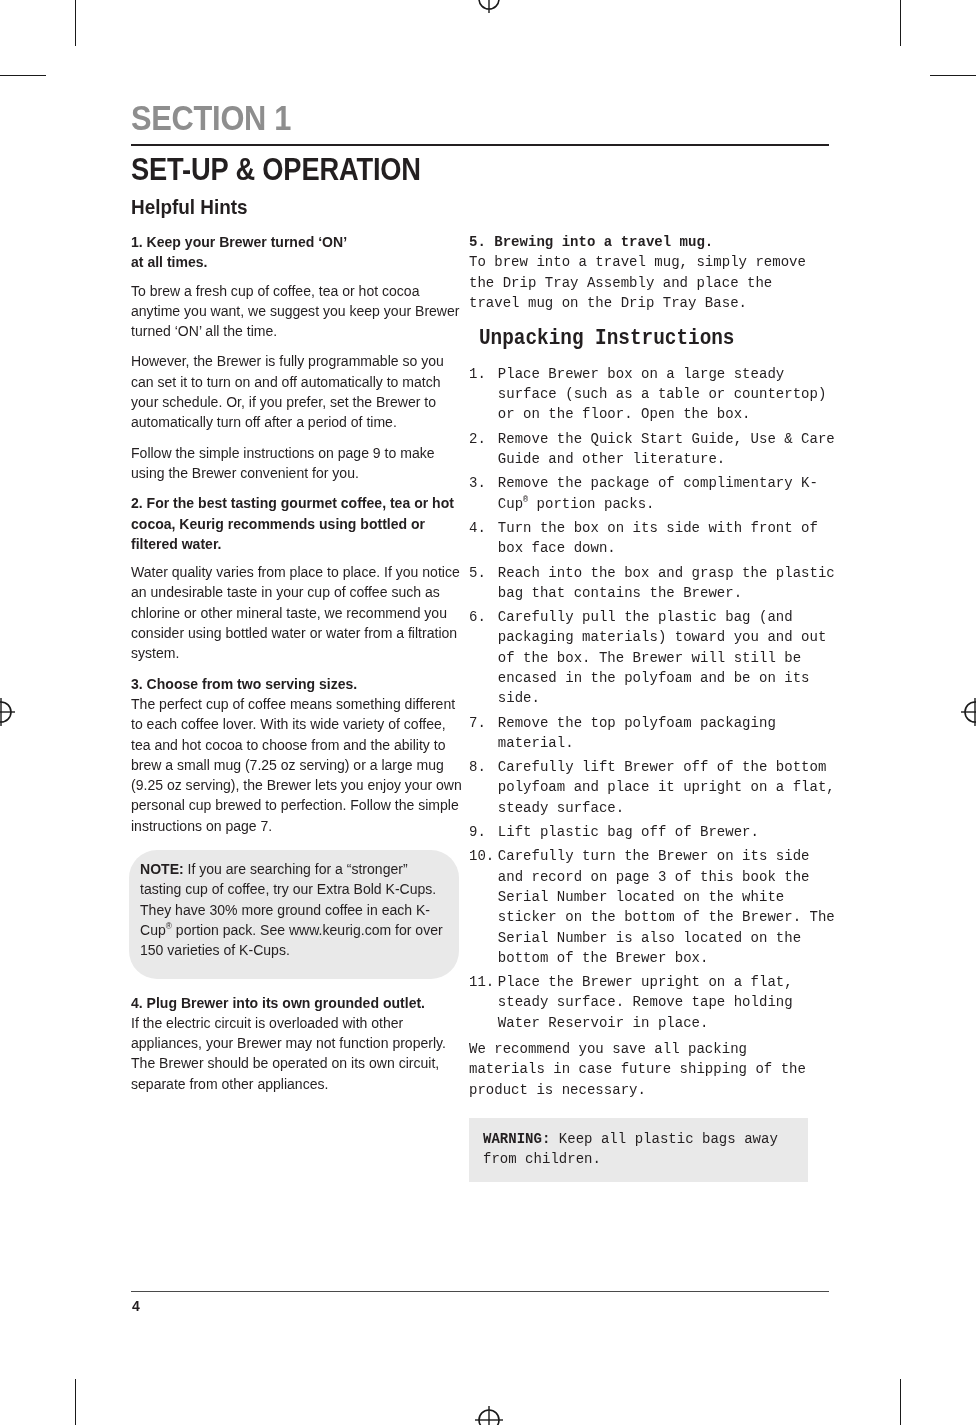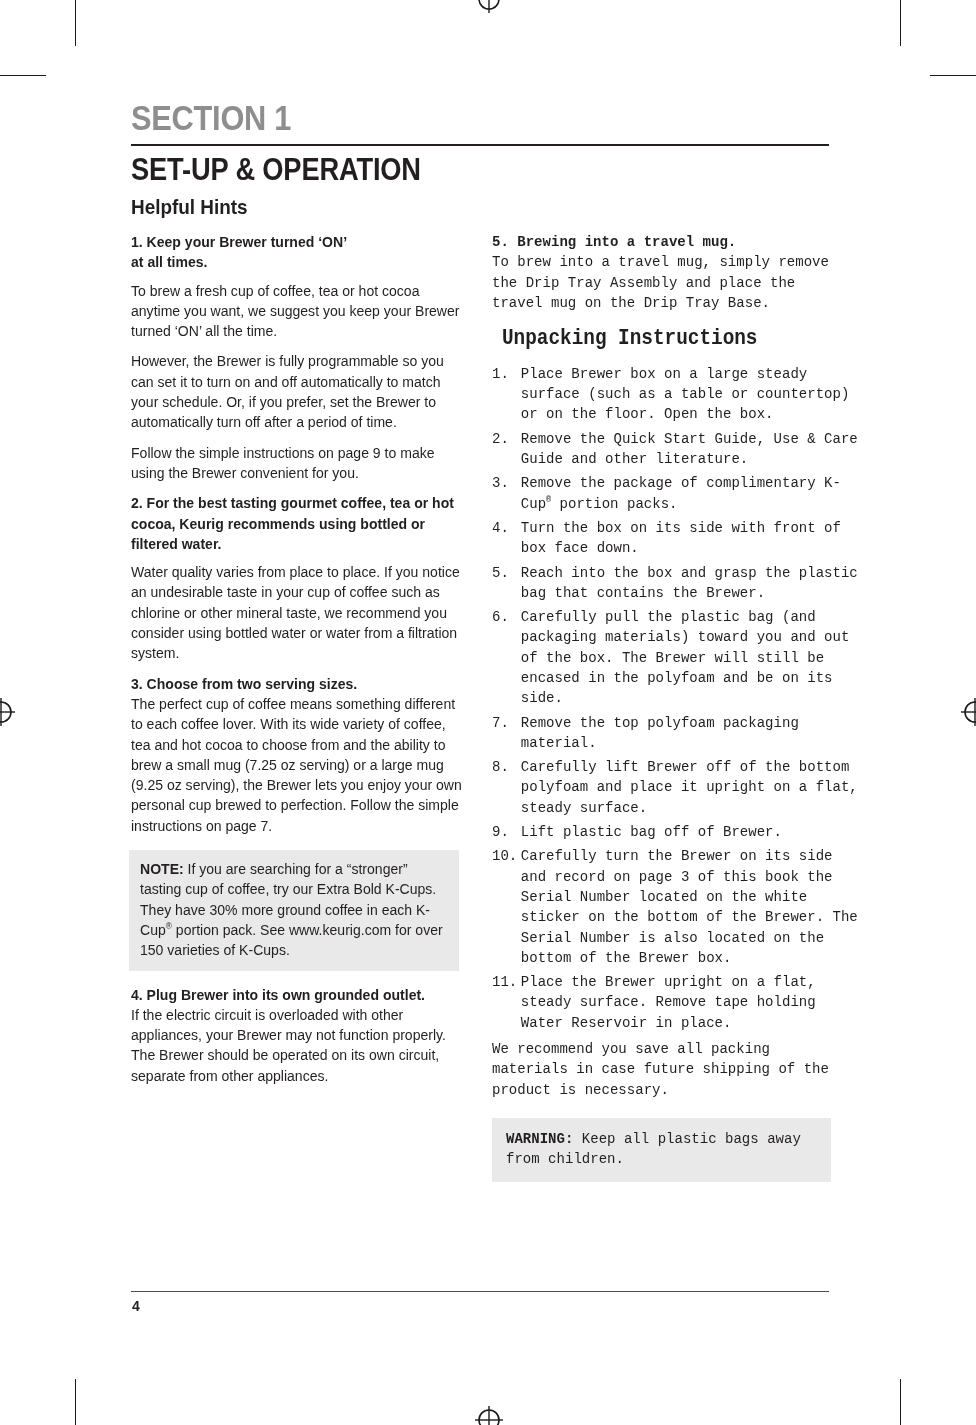--- a/index.html
+++ b/index.html
@@ -73,21 +73,20 @@
     transform-origin: left center;
   }
 
   
   .columns {
     position: absolute;
     top: 232px;
     left: 0;
     width: 700px;
     display: flex;
-    gap: 23px;
   }
   .col { width: 338px; }
   .col-right { width: 339px; font-family: Liberation Mono, monospace; }
 
   p {
     margin: 0 0 10px 0;
     font-size: 15.1px;
     line-height: 1.345;
     transform: scaleX(0.93);
     transform-origin: left center;
@@ -101,24 +100,25 @@
 
   sup.reg-mark {
     font-size: 9px;
     vertical-align: super;
     line-height: 0;
   }
 
   
   .callout {
     background: #e9e9e9;
-    padding: 9px 11px 10px 11px;
+    padding: 9px 11px 18px 11px;
     margin: 14px 0 14px -2px;
     width: 330px;
     box-sizing: border-box;
+    border-radius: 28px;
   }
   .callout p { margin: 0; }
   .callout .lead { font-weight: bold; }
 
   .callout-warning {
     background: #e9e9e9;
     padding: 11px 16px 12px 14px;
     margin: 18px 0 0 0;
     width: 339px;
     box-sizing: border-box;

